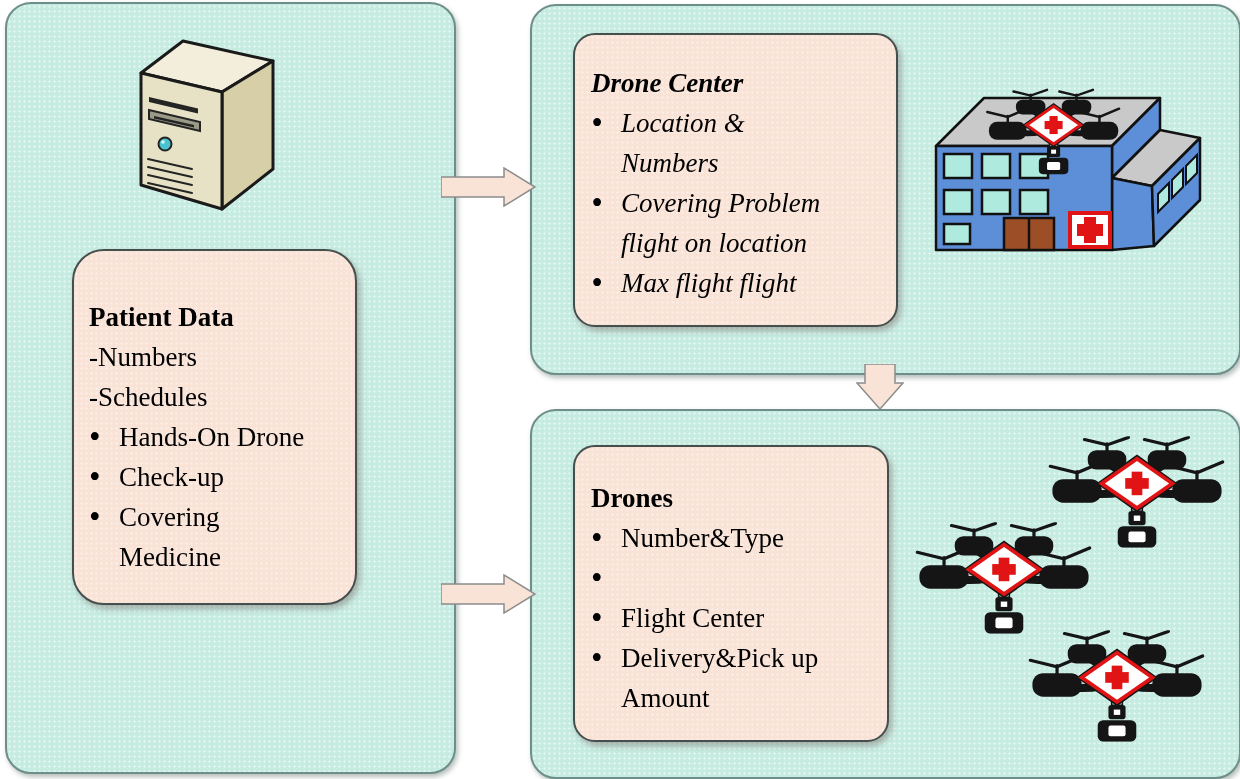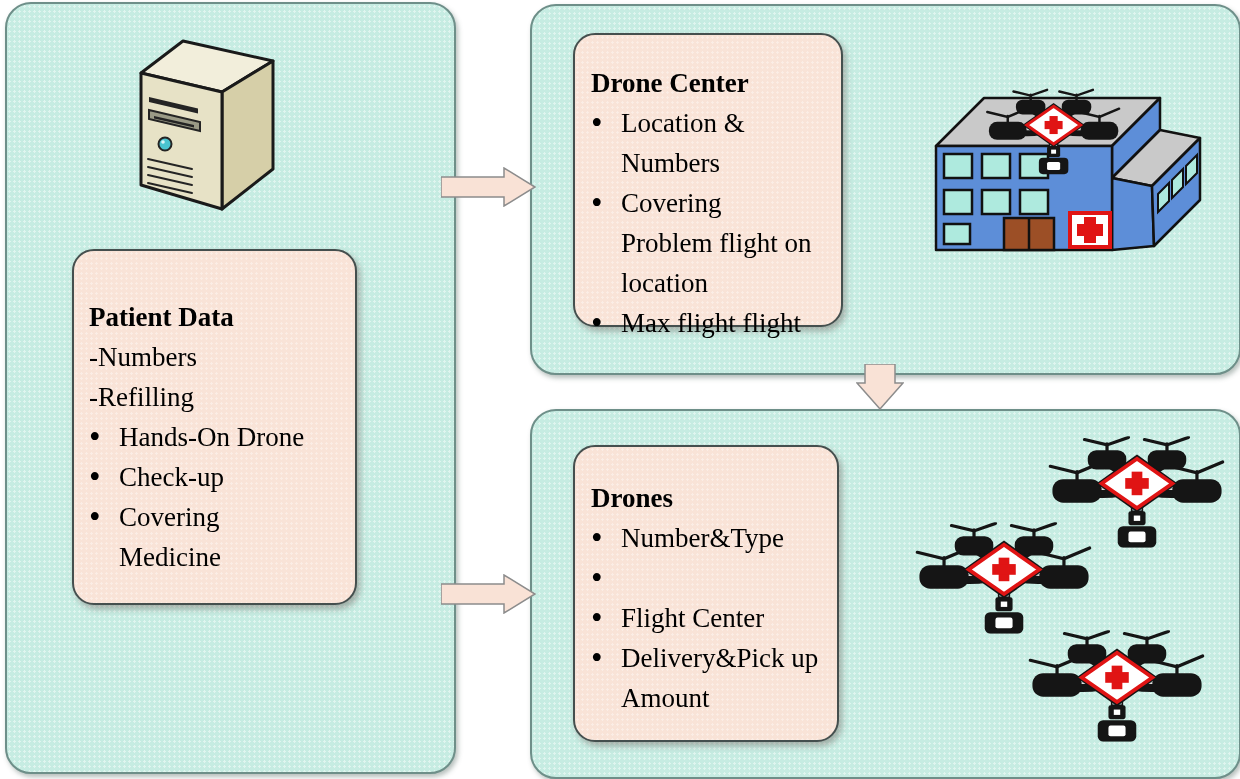--- a/index.html
+++ b/index.html
@@ -16,23 +16,23 @@
   .box-top-right{left:530px;top:4px;width:707px;height:367px;}
   .box-bottom-right{left:530px;top:409px;width:707px;height:366px;}
 
   
   .panel{position:absolute;background-color:var(--panel-fill,#f9e3d7);
          border:2px solid var(--panel-border,#454f4e);border-radius:22px;
          box-shadow:3px 4px 6px rgba(110,95,90,.45);
          background-image:radial-gradient(rgba(255,255,255,.35) 1px, transparent 1.2px);
          background-size:5px 5px;
          font-size:27px;line-height:40px;}
-  .panel-patient{left:72px;top:249px;width:285px;height:356px;padding:46px 10px 10px 15px;box-sizing:border-box;}
-  .panel-dc{left:573px;top:33px;width:270px;height:294px;padding:28px 24px 8px 16px;box-sizing:border-box;}
-  .panel-dr{left:573px;top:445px;width:266px;height:297px;padding:31px 8px 8px 16px;box-sizing:border-box;}
+  .panel-patient{left:72px;top:249px;width:285px;height:356px;padding:46px 10px 10px 15px;box-sizing:border-box;border-radius:32px;}
+  .panel-dc{left:573px;top:33px;width:325px;height:294px;padding:28px 24px 8px 16px;box-sizing:border-box;font-style:italic;}
+  .panel-dr{left:573px;top:445px;width:316px;height:297px;padding:31px 8px 8px 16px;box-sizing:border-box;}
   .panel .title{font-weight:bold;}
   .line{display:flex;align-items:flex-start;}
   .mk{flex:0 0 auto;}
   .mk.bullet{flex:0 0 30px;font-size:33px;line-height:40px;}
   .tx{display:block;}
   .panel-patient .tx{max-width:190px;}
   .panel-dc .tx{max-width:218px;}
   .panel-dr .tx{max-width:218px;}
 
   
@@ -139,21 +139,21 @@
   </svg>
 
   <div class="panel panel-patient">
     <div class="title">Patient Data</div>
     <div class="line">
       <span class="mk dash">-</span>
       <span class="tx">Numbers</span>
     </div>
     <div class="line">
       <span class="mk dash">-</span>
-      <span class="tx">Refilling</span>
+      <span class="tx">Schedules</span>
     </div>
     <div class="line">
       <span class="mk bullet">•</span>
       <span class="tx">Hands-On Drone</span>
     </div>
     <div class="line">
       <span class="mk bullet">•</span>
       <span class="tx">Check-up</span>
     </div>
     <div class="line">

